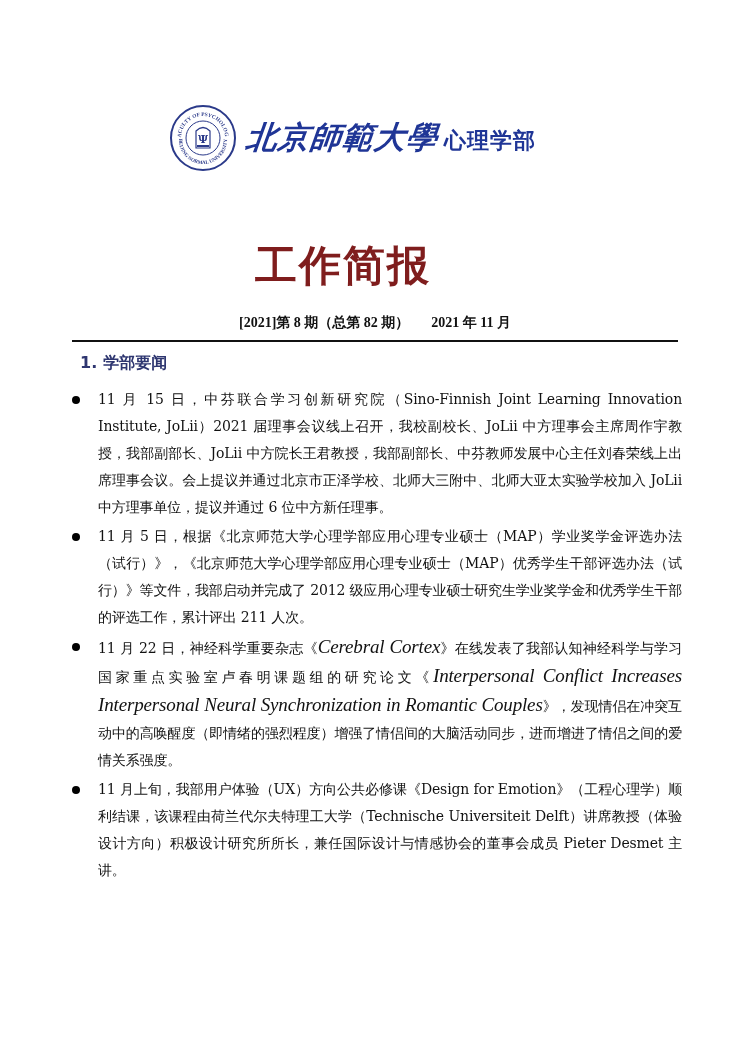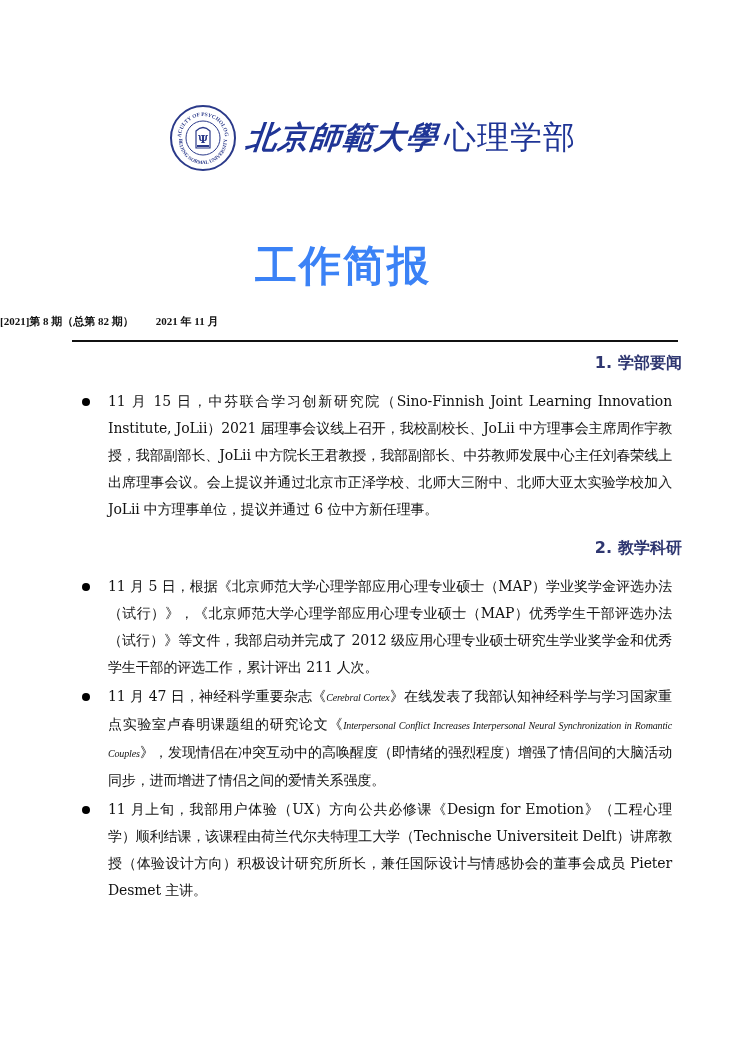--- a/index.html
+++ b/index.html
@@ -22,60 +22,60 @@
     .logo-text {
       margin-left: 10px; display: flex; align-items: baseline;
       color: #1f3596;
     }
     .logo-cal {
       font-family: "DejaVu Serif", serif; font-style: italic;
       font-size: 31px; letter-spacing: 1px; font-weight: bold;
       transform: skewX(-6deg);
     }
     .logo-dept {
-      font-family: "DejaVu Sans", sans-serif; font-weight: normal;
-      font-size: 32px; margin-left: 6px; letter-spacing: 1px;
+      font-family: "DejaVu Sans", sans-serif; font-weight: bold;
+      font-size: 22px; margin-left: 6px; letter-spacing: 1px;
     }
     .main-title {
       position: absolute; top: 238px; left: 0; width: 686px; text-align: center;
       font-family: "DejaVu Serif", serif; font-weight: bold;
-      font-size: 42px; color: #3b82f6; letter-spacing: 2px;
+      font-size: 42px; color: #7f1d1d; letter-spacing: 2px;
     }
     .issue-line {
-      position: absolute; top: 314px; left: 0; width: 750px; text-align: left;
-      font-family: "Liberation Serif", serif; font-weight: bold; font-size: 11px;
+      position: absolute; top: 314px; left: 0; width: 750px; text-align: center;
+      font-family: "Liberation Serif", serif; font-weight: bold; font-size: 14px;
     }
     .issue-line .gap { display: inline-block; width: 22px; }
     .rule {
       position: absolute; top: 340px; left: 72px; width: 606px; height: 2px;
       background: #111;
     }
     .content {
       position: absolute; top: 344px; left: 72px; width: 610px;
     }
     .section-title {
       font-family: "DejaVu Sans", sans-serif; font-size: 16px; color: #2e3670;
-      margin: 0; height: 30px; line-height: 30px; text-align: right;
+      margin: 8px; height: 30px; line-height: 30px;
     }
     .section-title .num { margin-right: 6px; }
-    ul.items { list-style: none; margin: 10px; padding: 0; }
+    ul.items { list-style: none; margin: 0; padding: 0; }
     ul.items li {
       position: relative; padding-left: 26px;
       font-size: 14px; line-height: 27px; text-align: justify;
       font-family: "DejaVu Serif", serif; letter-spacing: -0.15px;
       margin-bottom: 2px;
     }
     ul.items li .bullet {
       position: absolute; left: 0; top: 10px; width: 8px; height: 8px;
       background: #000; border-radius: 50%;
     }
     .s1 { margin-top: 4px; }
     .s2 { margin-top: 0px; }
     .sec1-items li { line-height: 27.5px; }
-    i.en { font-family: "Liberation Serif", serif; font-style: italic; font-size: 10px; }
+    i.en { font-family: "Liberation Serif", serif; font-style: italic; font-size: 19px; }
   </style>
 </head>
 <body>
 
 <div class="logo">
   <div class="emblem">
     <svg width="62" height="62" viewBox="0 0 62 62">
       <defs>
         <path id="ringTop" d="M 9 31 A 22 22 0 0 1 53 31"></path>
         <path id="ringBot" d="M 7 33 A 24 24 0 0 0 55 33"></path>
@@ -107,22 +107,19 @@
 <div class="rule"></div>
 
 <div class="content">
   <h2 class="section-title s1">
     <span class="num">1.</span><span>学部要闻</span>
   </h2>
   <ul class="items sec1-items">
     <li><span class="bullet"></span><span>11 月 15 日，中芬联合学习创新研究院（Sino-Finnish Joint Learning Innovation Institute, JoLii）2021 届理事会议线上召开，我校副校长、JoLii 中方理事会主席周作宇教授，我部副部长、JoLii 中方院长王君教授，我部副部长、中芬教师发展中心主任刘春荣线上出席理事会议。会上提议并通过北京市正泽学校、北师大三附中、北师大亚太实验学校加入 JoLii 中方理事单位，提议并通过 6 位中方新任理事。</span></li>
   </ul>
 
-  <h2 class="section-title s2">
-    <span class="num">2.</span><span>教学科研</span>
-  </h2>
   <ul class="items">
     <li><span class="bullet"></span><span>11 月 5 日，根据《北京师范大学心理学部应用心理专业硕士（MAP）学业奖学金评选办法（试行）》，《北京师范大学心理学部应用心理专业硕士（MAP）优秀学生干部评选办法（试行）》等文件，我部启动并完成了 2012 级应用心理专业硕士研究生学业奖学金和优秀学生干部的评选工作，累计评出 211 人次。</span></li>
-    <li><span class="bullet"></span><span>11 月 47 日，神经科学重要杂志《</span><i class="en">Cerebral Cortex</i><span>》在线发表了我部认知神经科学与学习国家重点实验室卢春明课题组的研究论文《</span><i class="en">Interpersonal Conflict Increases Interpersonal Neural Synchronization in Romantic Couples</i><span>》，发现情侣在冲突互动中的高唤醒度（即情绪的强烈程度）增强了情侣间的大脑活动同步，进而增进了情侣之间的爱情关系强度。</span></li>
+    <li><span class="bullet"></span><span>11 月 22 日，神经科学重要杂志《</span><i class="en">Cerebral Cortex</i><span>》在线发表了我部认知神经科学与学习国家重点实验室卢春明课题组的研究论文《</span><i class="en">Interpersonal Conflict Increases Interpersonal Neural Synchronization in Romantic Couples</i><span>》，发现情侣在冲突互动中的高唤醒度（即情绪的强烈程度）增强了情侣间的大脑活动同步，进而增进了情侣之间的爱情关系强度。</span></li>
     <li><span class="bullet"></span><span>11 月上旬，我部用户体验（UX）方向公共必修课《Design for Emotion》（工程心理学）顺利结课，该课程由荷兰代尔夫特理工大学（Technische Universiteit Delft）讲席教授（体验设计方向）积极设计研究所所长，兼任国际设计与情感协会的董事会成员 Pieter Desmet 主讲。</span></li>
 
   </ul>
 </div>
 
 </body></html>

